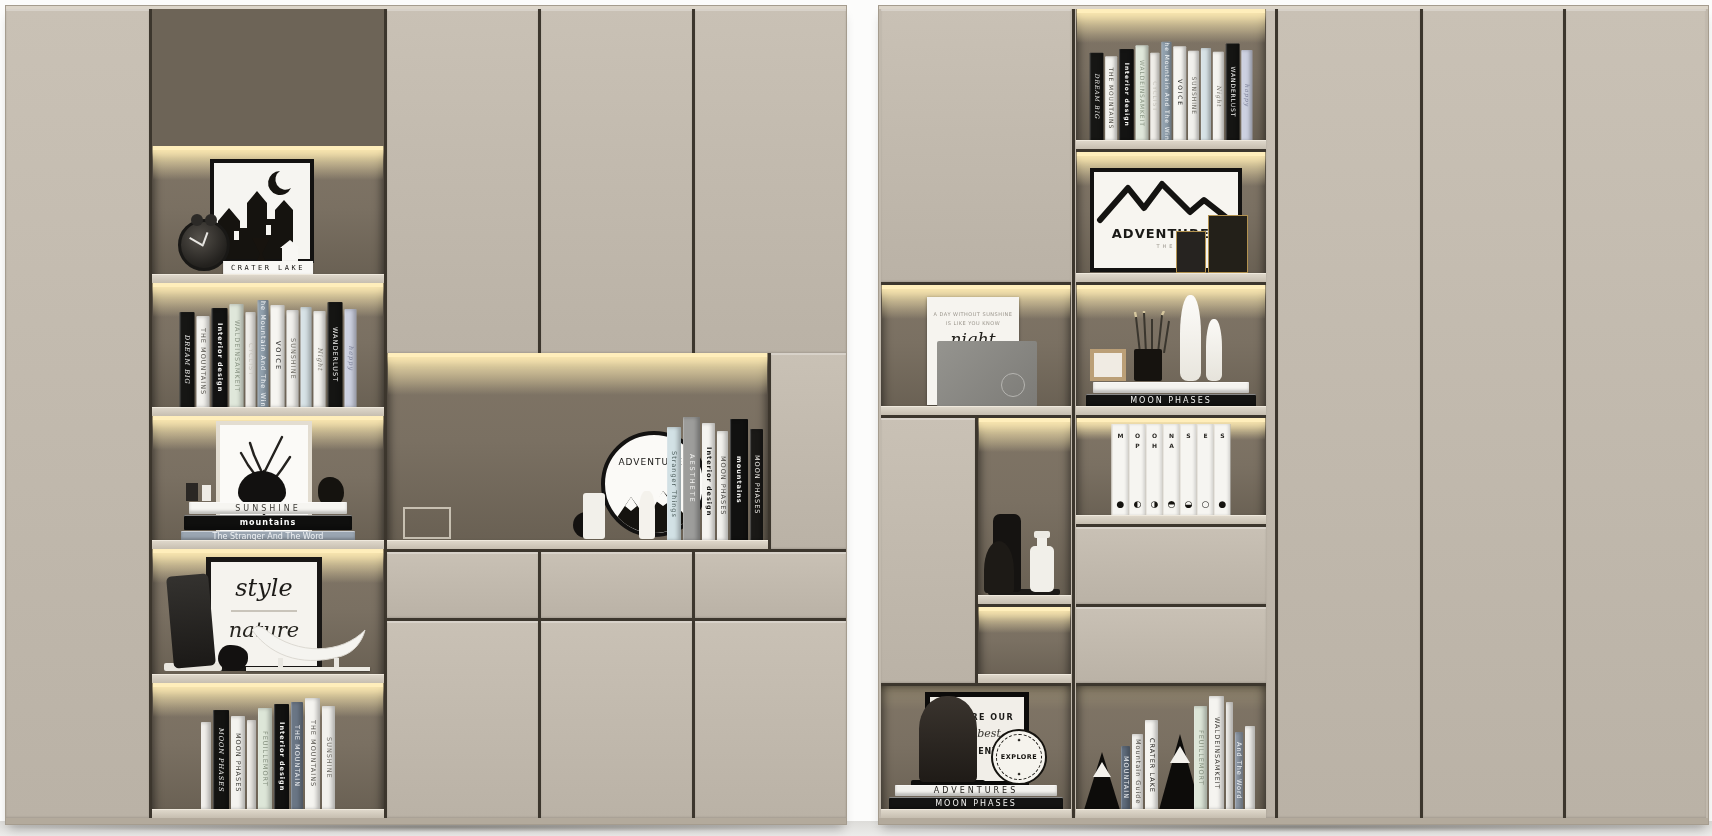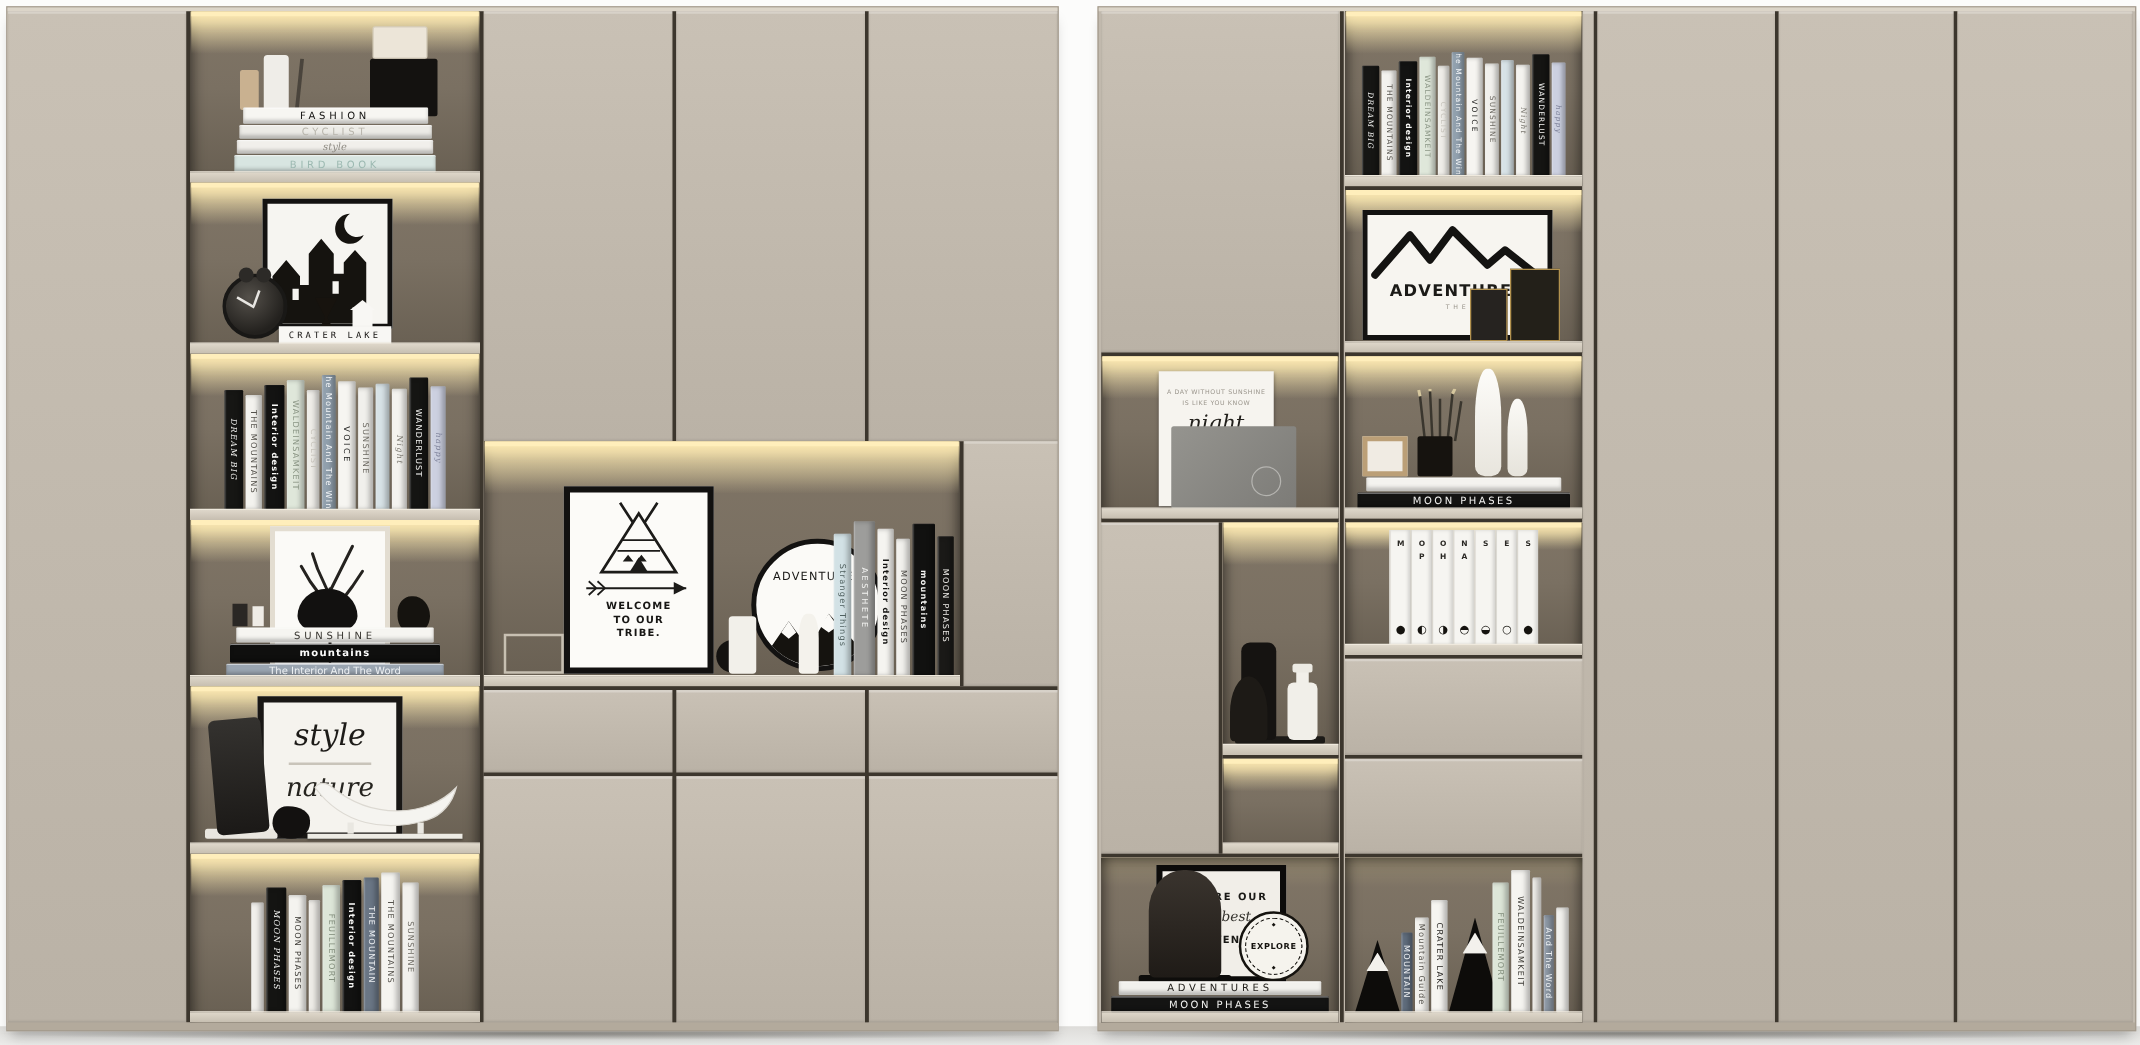--- a/index.html
+++ b/index.html
@@ -77,35 +77,20 @@
   <div class="shadow" style="left:870px;top:822px;width:842px;"></div>
 
   <div class="cabinet" style="left:5px;top:5px;width:840px;height:818px;">
     <div class="edge-top"></div>
 
     <div class="door" style="left:0;top:3px;width:143px;height:809px;"></div>
     <div class="vgap" style="left:143px;top:3px;height:809px;"></div>
 
     <div class="col" style="left:146px;top:3px;width:232px;height:809px;">
 
-      <div class="cell" style="left:0;top:0;width:232px;height:137px;">
-        <div class="glow"></div>
-        <div class="obj" style="left:40px;bottom:58px;width:15px;height:32px;background:#c9b190;border-radius:2px;"></div>
-        <div class="obj" style="left:59px;bottom:56px;width:20px;height:46px;background:#efede8;border-radius:3px;"></div>
-        <div class="obj" style="left:86px;bottom:57px;width:3px;height:42px;background:#4a443c;transform:rotate(6deg);"></div>
-        <div class="obj" style="right:34px;bottom:53px;width:54px;height:46px;background:#141210;border-radius:2px;"></div>
-        <div class="obj" style="right:42px;bottom:99px;width:42px;height:24px;background:#ece5d8;border:1px solid #d6cebd;border-radius:2px;"></div>
-        <div class="bstack" style="left:50%;transform:translateX(-50%);">
-            <div class="flatbook" style="background: rgb(247, 246, 242); color: rgb(21, 20, 18); width: 148px; height: 13px; letter-spacing: 3px;">FASHION</div>
-            <div class="flatbook" style="background: rgb(236, 235, 230); color: rgb(185, 182, 173); width: 154px; height: 11px; letter-spacing: 3px;">CYCLIST</div>
-            <div class="flatbook" style="background: rgb(241, 239, 235); color: rgb(143, 140, 132); width: 157px; height: 11px; font-style: italic; font-family: &quot;DejaVu Serif&quot;, serif;">style</div>
-            <div class="flatbook" style="background: rgb(216, 229, 225); color: rgb(156, 185, 177); width: 161px; height: 14px; letter-spacing: 3px;">BIRD BOOK</div>
-          </div>
-        <div class="board"></div>
-      </div>
 
       <div class="cell" style="left:0;top:137px;width:232px;height:137px;">
         <div class="glow"></div>
         <div class="frame" style="left:58px;bottom:20px;width:104px;height:104px;border:4px solid #131211;background:#f6f5f1;">
           <svg width="96" height="96" viewBox="0 0 96 96">
             <path d="M66 8 a12 12 0 1 0 11 17 a9 9 0 1 1 -11 -17 Z" fill="#15130f"></path>
             <path d="M4 96 V58 l11 -13 11 13 v7 h7 V40 l10 -12 10 12 v16 h8 v-9 l9 -10 9 10 v49 Z" fill="#15130f"></path>
             <rect x="20" y="68" width="5" height="9" fill="#f6f5f1"></rect>
             <rect x="52" y="62" width="5" height="10" fill="#f6f5f1"></rect>
           </svg>
@@ -147,21 +132,21 @@
             <path d="M44 104 V46 M44 62 L28 40 M44 68 L62 44 M44 52 L34 30 M44 48 L56 24 M28 40 L21 28 M62 44 L70 32 M34 30 L30 18 M56 24 L62 12" stroke="#24221f" stroke-width="2.4" fill="none" stroke-linecap="round"></path>
           </svg>
         </div>
         <div class="obj" style="left:34px;bottom:48px;width:12px;height:18px;background:#2a2724;"></div>
         <div class="obj" style="left:50px;bottom:48px;width:9px;height:16px;background:#efece6;"></div>
         <div class="obj" style="left:86px;bottom:42px;width:48px;height:36px;background:#121110;border-radius:50% 50% 46% 46%/62% 62% 40% 40%;"></div>
         <div class="obj" style="right:40px;bottom:42px;width:26px;height:30px;background:#15130f;border-radius:45% 55% 50% 50%;"></div>
         <div class="bstack" style="left:50%;transform:translateX(-50%);">
             <div class="flatbook" style="background: rgb(246, 245, 241); color: rgb(58, 56, 51); width: 158px; height: 12px; letter-spacing: 3px;">SUNSHINE</div>
             <div class="flatbook" style="background: rgb(15, 15, 14); color: rgb(251, 251, 250); width: 168px; height: 15px; letter-spacing: 1px; font-weight: bold;">mountains</div>
-            <div class="flatbook" style="background: rgb(154, 165, 177); color: rgb(238, 241, 244); width: 174px; height: 10px;">The Interior And The Word</div>
+            <div class="flatbook" style="background: rgb(154, 165, 177); color: rgb(238, 241, 244); width: 174px; height: 10px;">The Stranger And The Word</div>
           </div>
         <div class="board"></div>
       </div>
 
       <div class="cell" style="left:0;top:540px;width:232px;height:134px;">
         <div class="glow"></div>
         <div class="frame" style="left:54px;bottom:12px;width:116px;height:114px;border:5px solid #191715;background:#f5f3ee;z-index:1;overflow:hidden;">
           <div class="scriptfont" style="position:absolute;top:12px;left:0;right:0;text-align:center;font-size:24px;color:#1d1b18;">style</div>
           <div style="position:absolute;top:48px;left:20px;right:20px;height:2px;background:#c9c4ba;"></div>
           <div class="scriptfont" style="position:absolute;top:56px;left:0;right:0;text-align:center;font-size:21px;color:#26241f;">nature</div>
@@ -198,37 +183,20 @@
 
     <div class="door" style="left:381px;top:3px;width:151px;height:344px;"></div>
     <div class="vgap" style="left:532px;top:3px;height:344px;"></div>
     <div class="door" style="left:535px;top:3px;width:151px;height:344px;"></div>
     <div class="vgap" style="left:686px;top:3px;height:344px;"></div>
     <div class="door" style="left:689px;top:3px;width:151px;height:344px;"></div>
 
     <div class="niche" style="left:381px;top:347px;width:381px;height:196px;">
       <div class="glow" style="height:42px;"></div>
       <div class="obj" style="left:16px;bottom:10px;width:44px;height:28px;border:2px solid #e6dfd0;opacity:.75;"></div>
-      <div class="frame" style="left:64px;bottom:10px;width:120px;height:150px;border:5px solid #121110;background:#fcfbf8;">
-        <svg width="110" height="64" viewBox="0 0 76 60" style="display:block;margin:4px auto 0;">
-          <path d="M24 4 L58 56 M52 4 L18 56" stroke="#1c1b19" stroke-width="2"></path>
-          <path d="M38 12 L66 56 H10 Z" fill="#fcfbf8" stroke="#1c1b19" stroke-width="2"></path>
-          <path d="M26 32 h24 M22 40 h32" stroke="#1c1b19" stroke-width="1.4"></path>
-          <path d="M26 48 l4 -5 4 5 z M36 48 l4 -5 4 5 z" fill="#1c1b19"></path>
-          <path d="M38 56 l-7 0 7 -11 7 11 z" fill="#1c1b19"></path>
-        </svg>
-        <svg width="92" height="13" viewBox="0 0 92 13" style="display:block;margin:2px auto 0;">
-          <path d="M4 6.5 H84" stroke="#1c1b19" stroke-width="1.6"></path>
-          <path d="M84 6.5 l-10 -5 v10 z" fill="#1c1b19"></path>
-          <path d="M6 1 l6 5.5 M6 12 l6 -5.5 M13 1 l6 5.5 M13 12 l6 -5.5" stroke="#1c1b19" stroke-width="1.4"></path>
-        </svg>
-        <div style="text-align:center;font-size:8px;font-weight:bold;letter-spacing:1px;color:#17161 4;margin-top:3px;color:#171614;">WELCOME</div>
-        <div style="text-align:center;font-size:8px;font-weight:bold;letter-spacing:1px;color:#171614;margin-top:2px;">TO OUR</div>
-        <div style="text-align:center;font-size:8px;font-weight:bold;letter-spacing:1px;color:#171614;margin-top:2px;">TRIBE.</div>
-      </div>
       <div class="obj" style="left:186px;bottom:11px;width:26px;height:26px;background:#141210;border-radius:50%;"></div>
       <div class="obj" style="left:196px;bottom:10px;width:22px;height:46px;background:#f2f0ea;border-radius:3px;z-index:4;"></div>
       <div class="frame" style="left:214px;bottom:12px;width:106px;height:106px;border:4px solid #131211;border-radius:50%;background:#fbfaf7;overflow:hidden;z-index:3;">
         <div style="position:absolute;top:22px;left:0;right:0;text-align:center;font-size:9px;letter-spacing:1px;color:#171614;">ADVENTURES</div>
         <svg style="position:absolute;bottom:-2px;left:0;" width="98" height="50" viewBox="0 0 98 50">
           <path d="M0 50 L26 12 L42 34 L58 6 L98 50 Z" fill="#15130f"></path>
           <path d="M26 12 l6 9 -6 5 -6 -5 z M58 6 l7 10 -7 5 -7 -5 z" fill="#fbfaf7"></path>
         </svg>
       </div>
       <div class="obj" style="left:252px;bottom:10px;width:16px;height:48px;background:#f4f2ec;border-radius:40% 40% 3px 3px;z-index:5;"></div>

